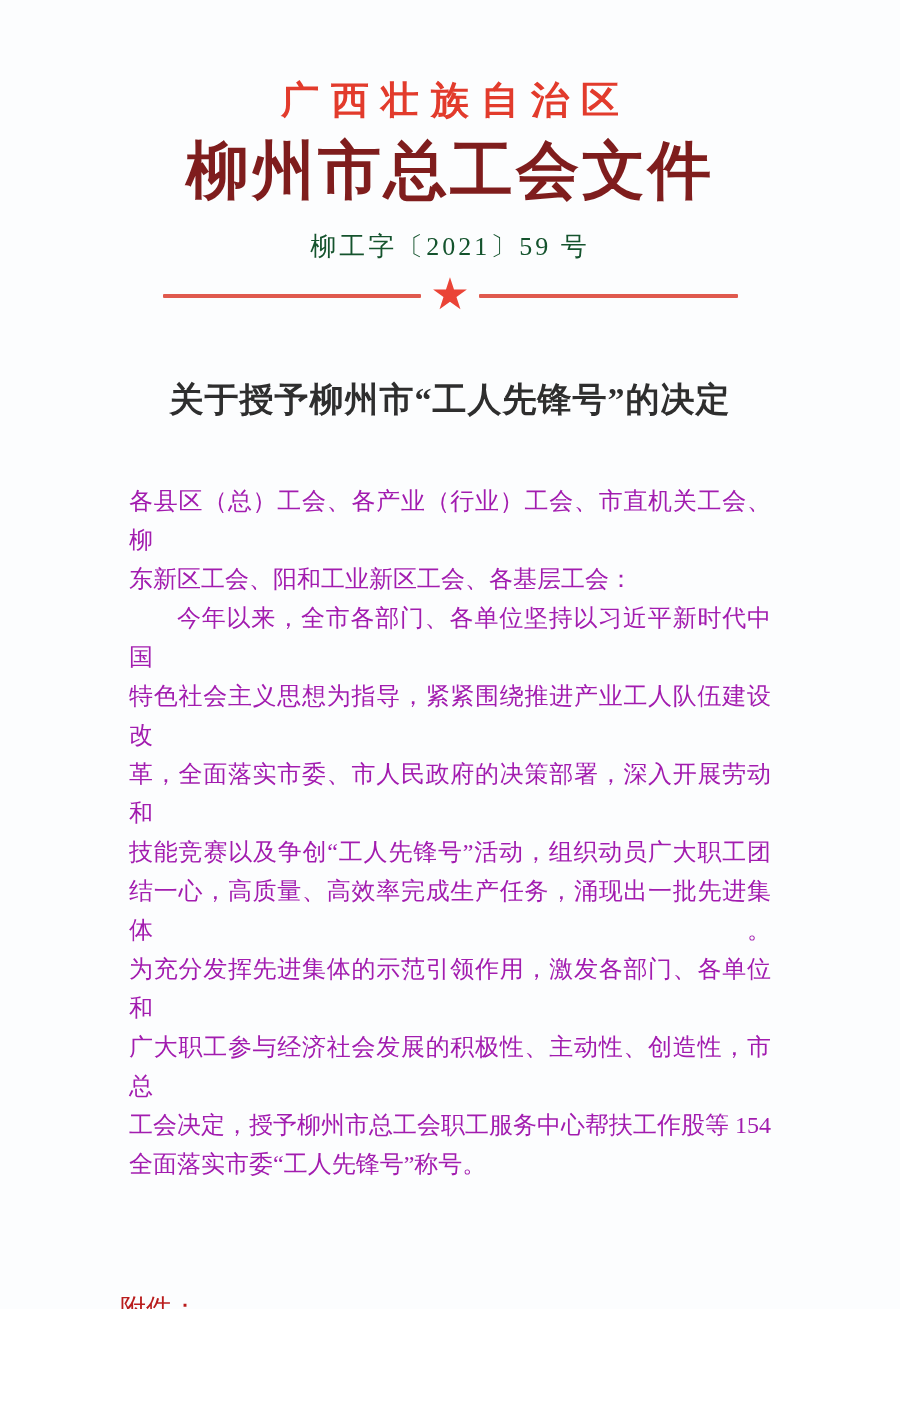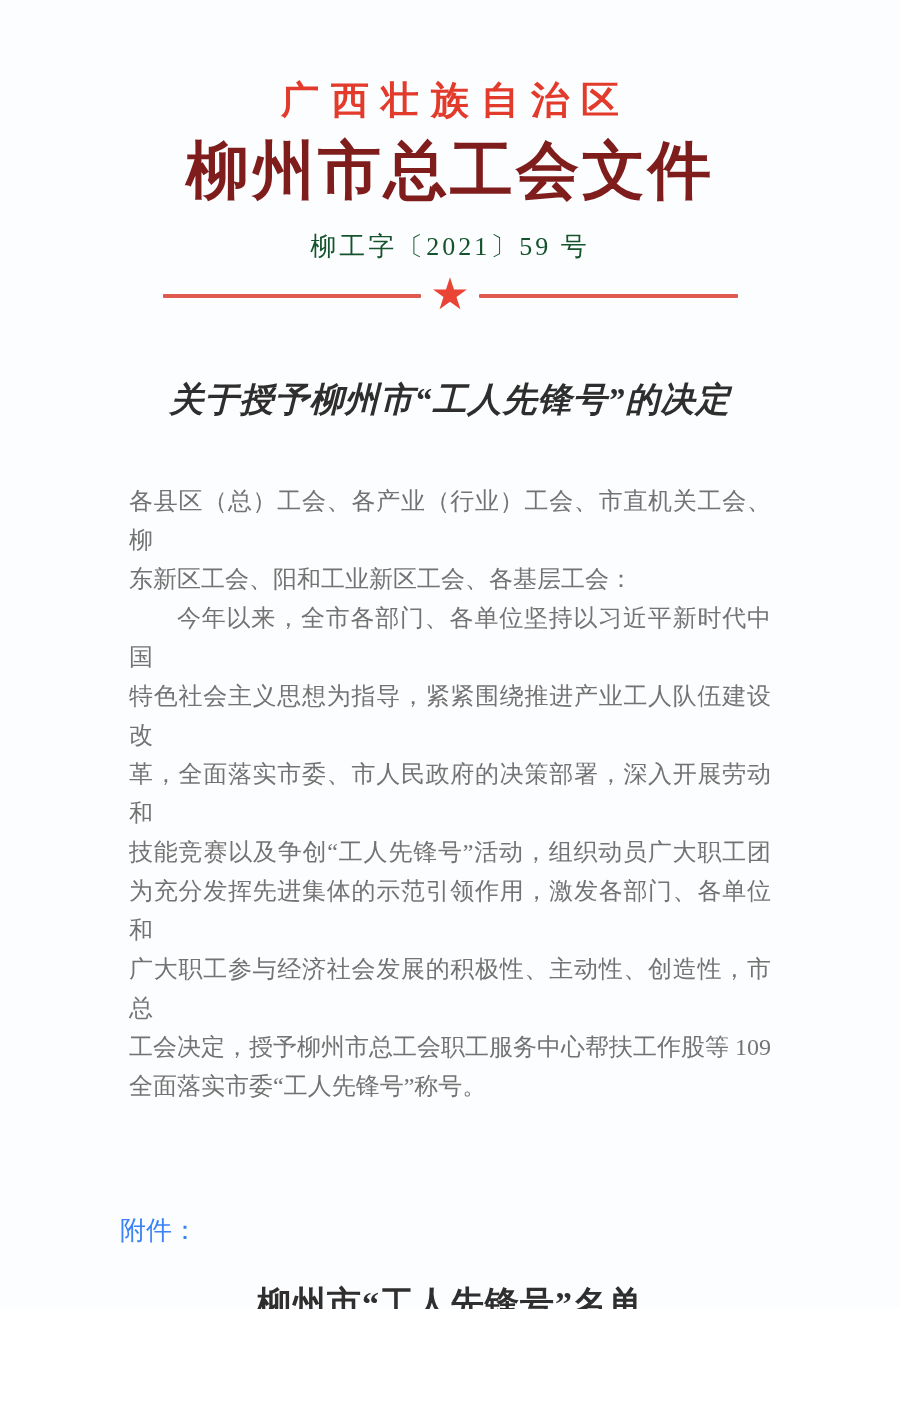--- a/index.html
+++ b/index.html
@@ -49,43 +49,42 @@
     transform:translateY(-1px);
   }
   
   .decision-title{
     margin-top:60px;
     text-align:center;
     font-size:34px;font-weight:700;
     color:#2e2e2e;
     letter-spacing:1px;
     line-height:1.3;
-    font-style:italic;
   }
   .body-text{
     margin:60px auto 0;
     margin-left:129px;
     width:642px;
     font-size:24px;
     line-height:39px;
-    color:#737373;
+    color:#a21caf;
   }
   .bl{
     text-align:justify;
     text-align-last:justify;
     text-justify:inter-character;
   }
   .bl.noj{text-align:right;text-align-last:left;}
   .bl.ind{text-indent:2em;}
   
   .attachment-label{
     margin-top:107px;
     margin-left:120px;
     font-size:26px;
-    color:#3b82f6;
+    color:#b91c1c;
     line-height:1.35;
   }
   .roster-title{
     margin-top:34px;
     text-align:center;
     font-size:34px;font-weight:700;
     color:#2f2f2f;
     letter-spacing:1px;
     line-height:1.3;
   }
@@ -107,22 +106,23 @@
 
   <div class="decision-title">关于授予柳州市“工人先锋号”的决定</div>
 
   <div class="body-text">
     <div class="bl">各县区（总）工会、各产业（行业）工会、市直机关工会、柳</div>
     <div class="bl noj">东新区工会、阳和工业新区工会、各基层工会：</div>
     <div class="bl ind">今年以来，全市各部门、各单位坚持以习近平新时代中国</div>
     <div class="bl">特色社会主义思想为指导，紧紧围绕推进产业工人队伍建设改</div>
     <div class="bl">革，全面落实市委、市人民政府的决策部署，深入开展劳动和</div>
     <div class="bl">技能竞赛以及争创“工人先锋号”活动，组织动员广大职工团</div>
+    <div class="bl">结一心，高质量、高效率完成生产任务，涌现出一批先进集体。</div>
     <div class="bl">为充分发挥先进集体的示范引领作用，激发各部门、各单位和</div>
     <div class="bl">广大职工参与经济社会发展的积极性、主动性、创造性，市总</div>
-    <div class="bl">工会决定，授予柳州市总工会职工服务中心帮扶工作股等 109</div>
+    <div class="bl">工会决定，授予柳州市总工会职工服务中心帮扶工作股等 154</div>
     <div class="bl noj">全面落实市委“工人先锋号”称号。</div>
   </div>
 
   <div class="attachment-label">附件：</div>
   <div class="roster-title">柳州市“工人先锋号”名单</div>
 
 </div>
 
 </body></html>

